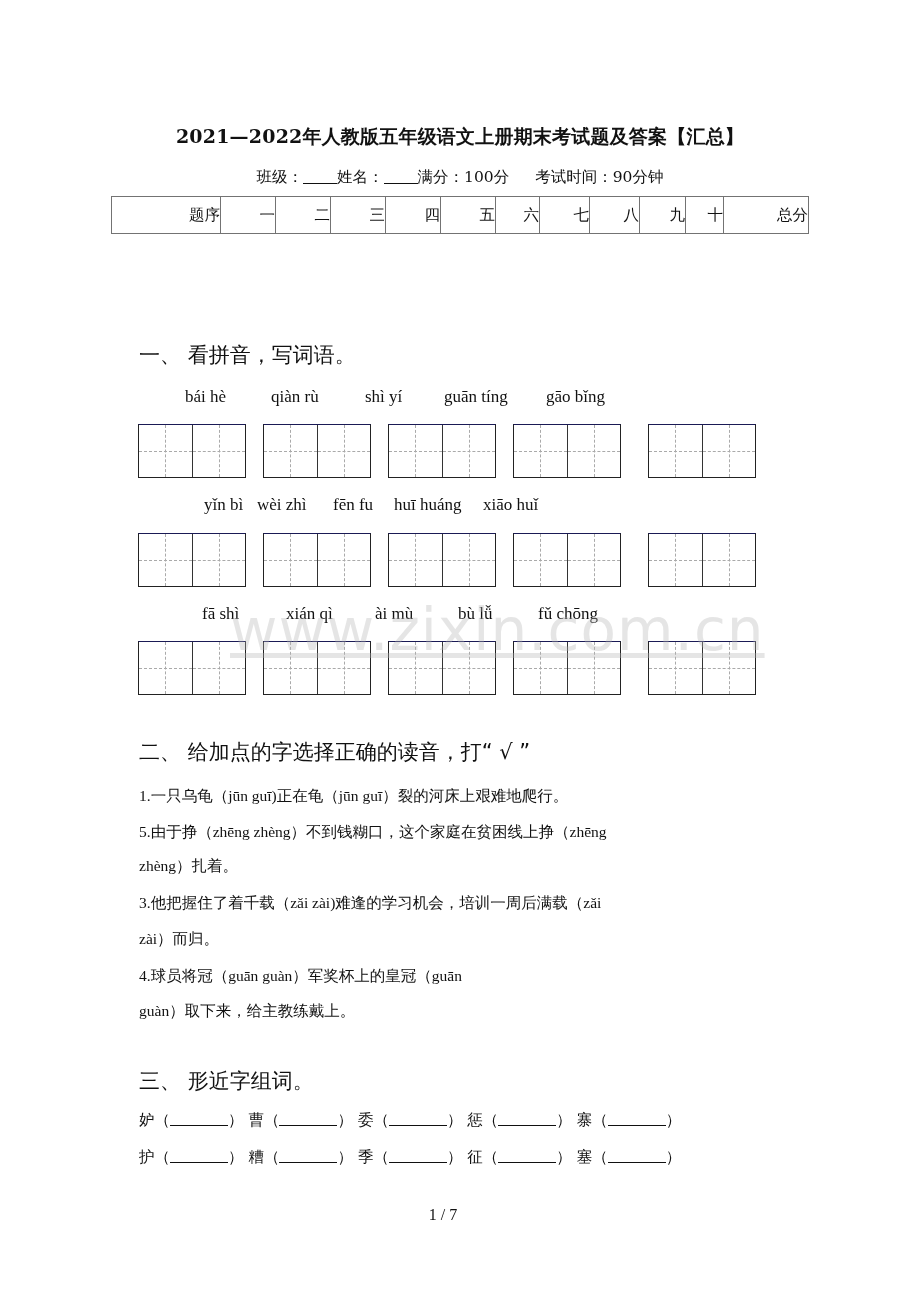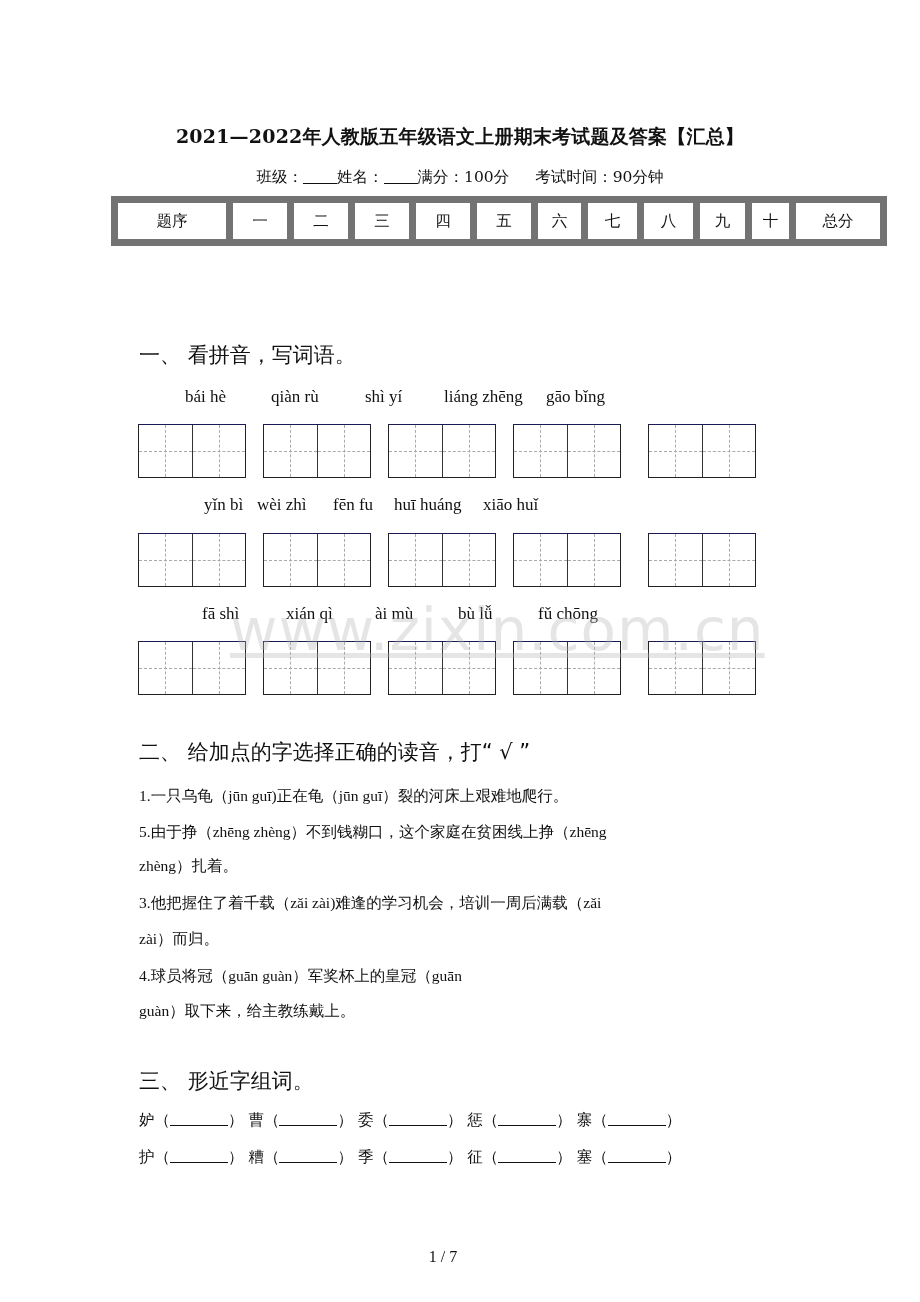--- a/index.html
+++ b/index.html
@@ -4,35 +4,35 @@
 <style>
   html, body { margin: 0; padding: 0; background: #ffffff; }
   body { width: 920px; height: 1302px; position: relative; overflow: hidden;
          font-family: "DejaVu Serif", "Liberation Serif", serif; color: #111; }
   .abs { position: absolute; }
   .title { left: 0; width: 920px; top: 124px; text-align: center; font-size: 19px; font-weight: bold; letter-spacing: 0.2px; }
   .meta { left: 0; width: 920px; top: 167px; text-align: center; font-size: 15.5px; }
   .meta .blank { display: inline-block; width: 34px; border-bottom: 1px solid #111; height: 14px; vertical-align: -2px; }
   .meta .gap { display: inline-block; width: 26px; }
   table.score { position: absolute; left: 111px; top: 196px; border-collapse: collapse; font-size: 15.5px; }
-  table.score td { border: 7px solid #737373; height: 36px; text-align: center; padding: 0; }
+  table.score td { border: 1px solid #737373; height: 36px; text-align: right; padding: 0; }
   .sec-head { left: 139px; font-size: 21px; font-family: "DejaVu Sans", "Liberation Sans", sans-serif; font-weight: normal; }
   .pinyin-row { left: 0; width: 920px; height: 24px; font-family: "Liberation Serif", serif; font-size: 17px; }
   .pinyin-row span { position: absolute; white-space: nowrap; margin-left: 28px; }
   .grid-row { left: 0; width: 920px; height: 54px; }
   .tian { position: absolute; width: 106px; height: 52px; border: 1.5px solid #222; border-top-color: #1a1a55; display: flex; }
   .tian .cell { position: relative; flex: 1; height: 100%; }
   .tian .cell + .cell { border-left: 1.5px solid #333; }
   .tian .cell::before { content: ""; position: absolute; left: 50%; top: 0; bottom: 0; border-left: 1px dashed #aaa; }
   .tian .cell::after { content: ""; position: absolute; top: 50%; left: 0; right: 0; border-top: 1px dashed #aaa; }
   .q-line { left: 139px; font-size: 15.5px; white-space: nowrap; font-family: "Liberation Serif", serif; }
   .word-row { left: 139px; font-size: 15.5px; white-space: nowrap; }
   .word-row .item { display: inline-block; }
   .word-row .blank { display: inline-block; width: 58px; border-bottom: 1px solid #111; height: 14px; vertical-align: -1px; }
-  .page-num { left: 0; width: 886px; top: 1206px; text-align: center; font-size: 16px; font-family: "Liberation Serif", serif; margin-top: 42px; }
+  .page-num { left: 0; width: 886px; top: 1206px; text-align: center; font-size: 16px; font-family: "Liberation Serif", serif; }
   .watermark { left: 230px; top: 596px; font-family: "DejaVu Sans", "Liberation Sans", sans-serif; font-size: 58px; color: rgba(180,180,180,0.35); letter-spacing: 1px; pointer-events: none; text-decoration: underline; }
 </style>
 </head>
 <body>
 
 <div class="abs title">2021—2022年人教版五年级语文上册期末考试题及答案【汇总】</div>
 
 <div class="abs meta">
   <span>班级：</span><span class="blank"></span><span>姓名：</span><span class="blank"></span><span>满分：100分</span><span class="gap"></span><span>考试时间：90分钟</span>
 </div>
@@ -55,21 +55,21 @@
   </tr>
 </tbody>
   </table>
 
 <div class="abs sec-head" style="top:341px">一、  看拼音，写词语。</div>
 
 <div class="abs pinyin-row" style="top:387px">
   <span style="left:157px">bái hè</span>
   <span style="left:243px">qiàn rù</span>
   <span style="left:337px">shì yí</span>
-  <span style="left:416px">liáng zhēng</span>
+  <span style="left:416px">guān tíng</span>
   <span style="left:518px">gāo bǐng</span>
 </div>
 <div class="abs grid-row" style="top:424px">
   <div class="tian" style="left:138px">
       <div class="cell"></div>
       <div class="cell"></div>
     </div>
   <div class="tian" style="left:263px">
       <div class="cell"></div>
       <div class="cell"></div>

